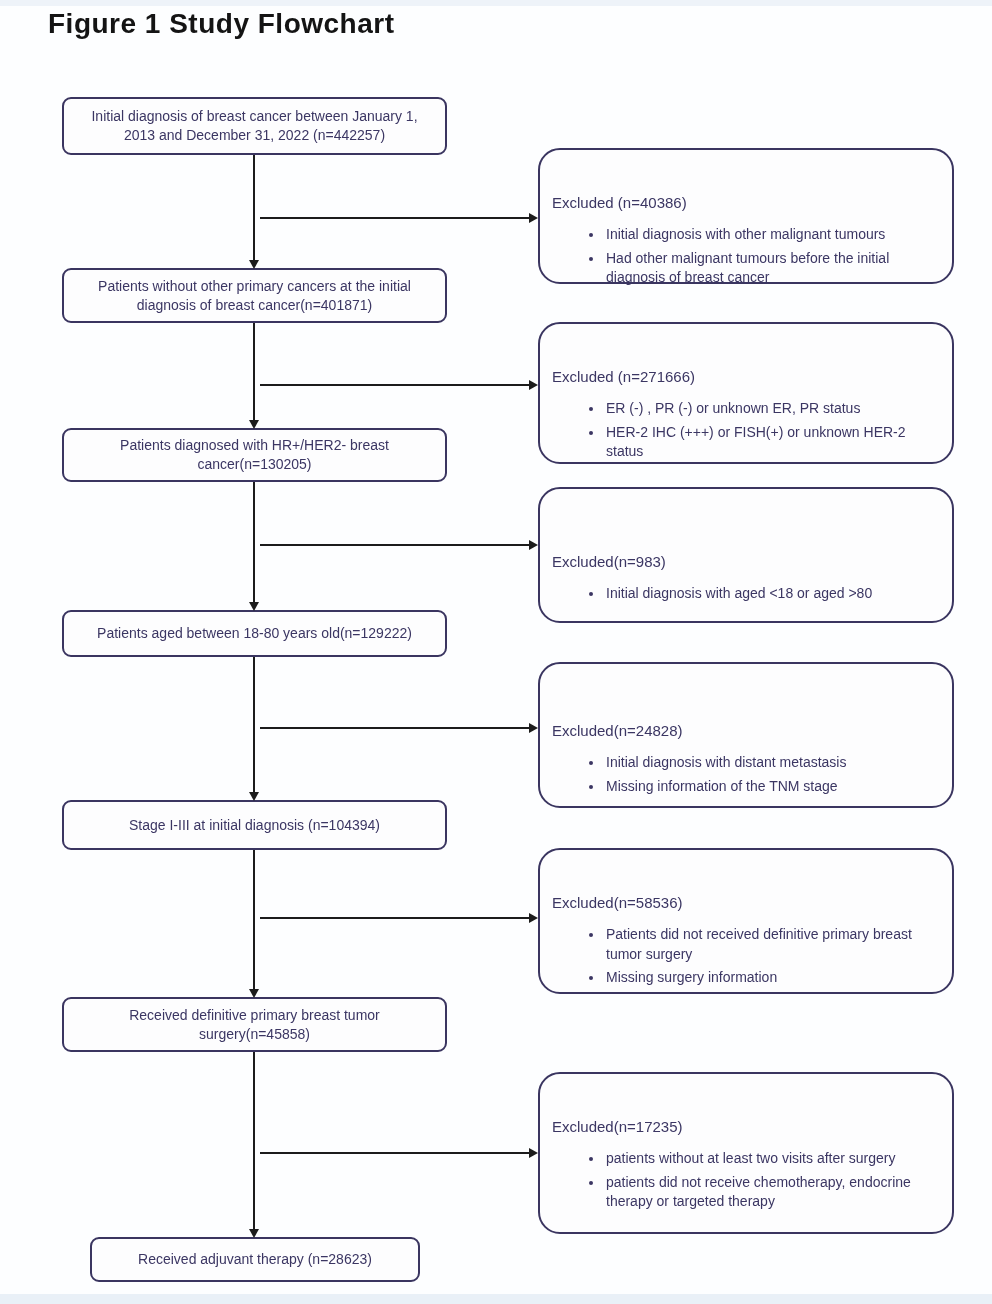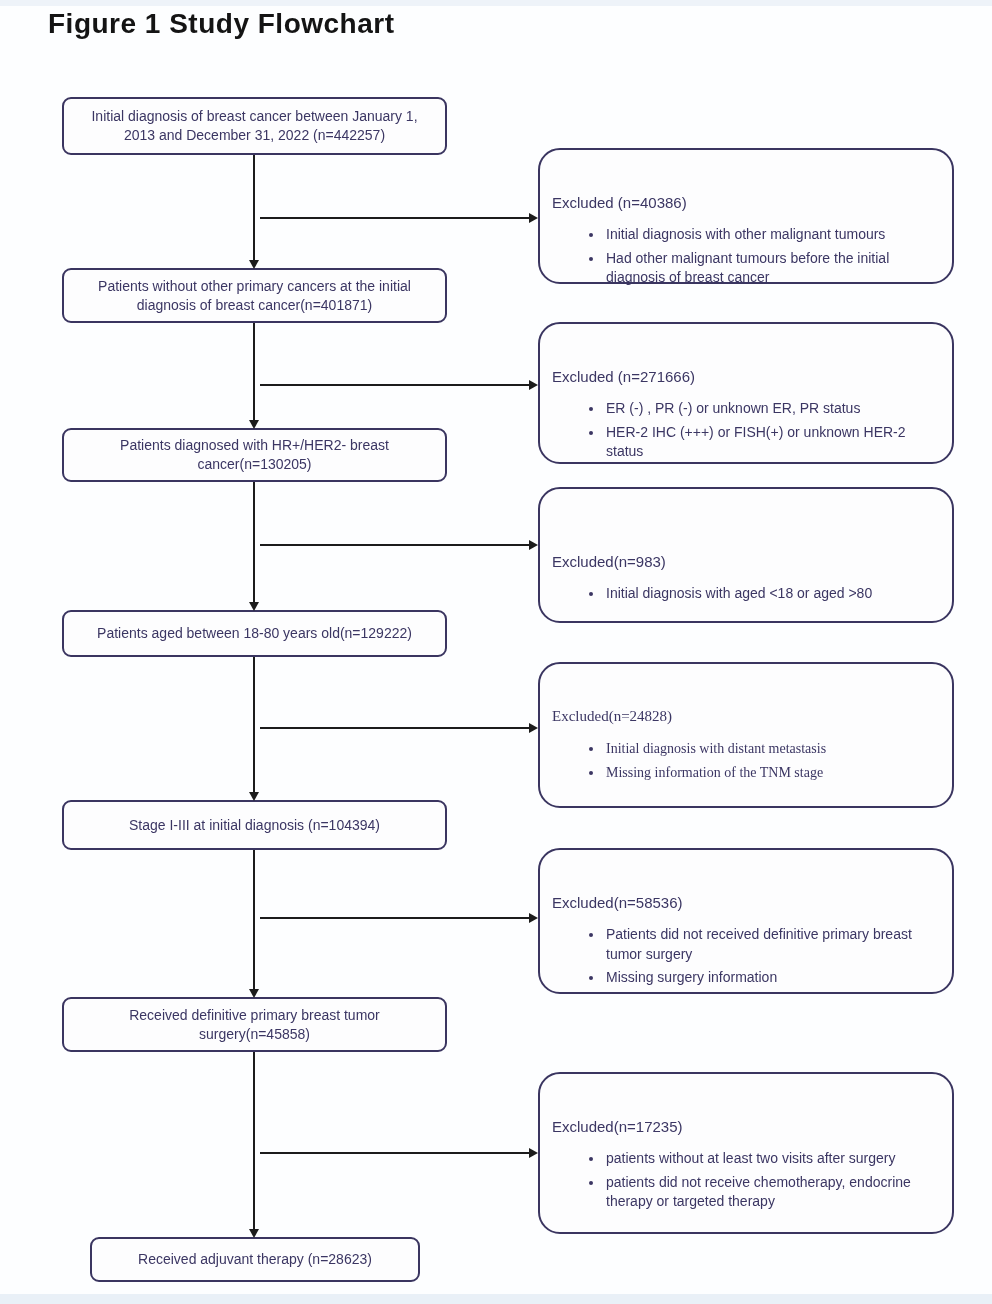--- a/index.html
+++ b/index.html
@@ -65,21 +65,21 @@
     border: 2px solid #3a3560;
     border-radius: 22px;
     background: #fdfdfe;
     color: #3b3663;
     font-size: 14px;
     padding: 16px 16px 12px 12px;
   }
   .excl1 { top: 148px;  height: 136px; }
   .excl2 { top: 322px;  height: 142px; }
   .excl3 { top: 487px;  height: 136px; padding-top: 36px; }
-  .excl4 { top: 662px;  height: 146px; padding-top: 16px; font-family: Liberation Serif, serif; }
+  .excl4 { top: 662px;  height: 146px; padding-top: 30px; }
   .excl5 { top: 848px;  height: 146px; }
   .excl6 { top: 1072px; height: 162px; border-radius: 22px; }
   .excl-label { font-size: 15px; margin-top: 28px; }
   .excl ul {
     margin-top: 14px;
     padding-left: 52px;
     list-style-type: disc;
   }
   .excl li {
     margin-bottom: 4px;

